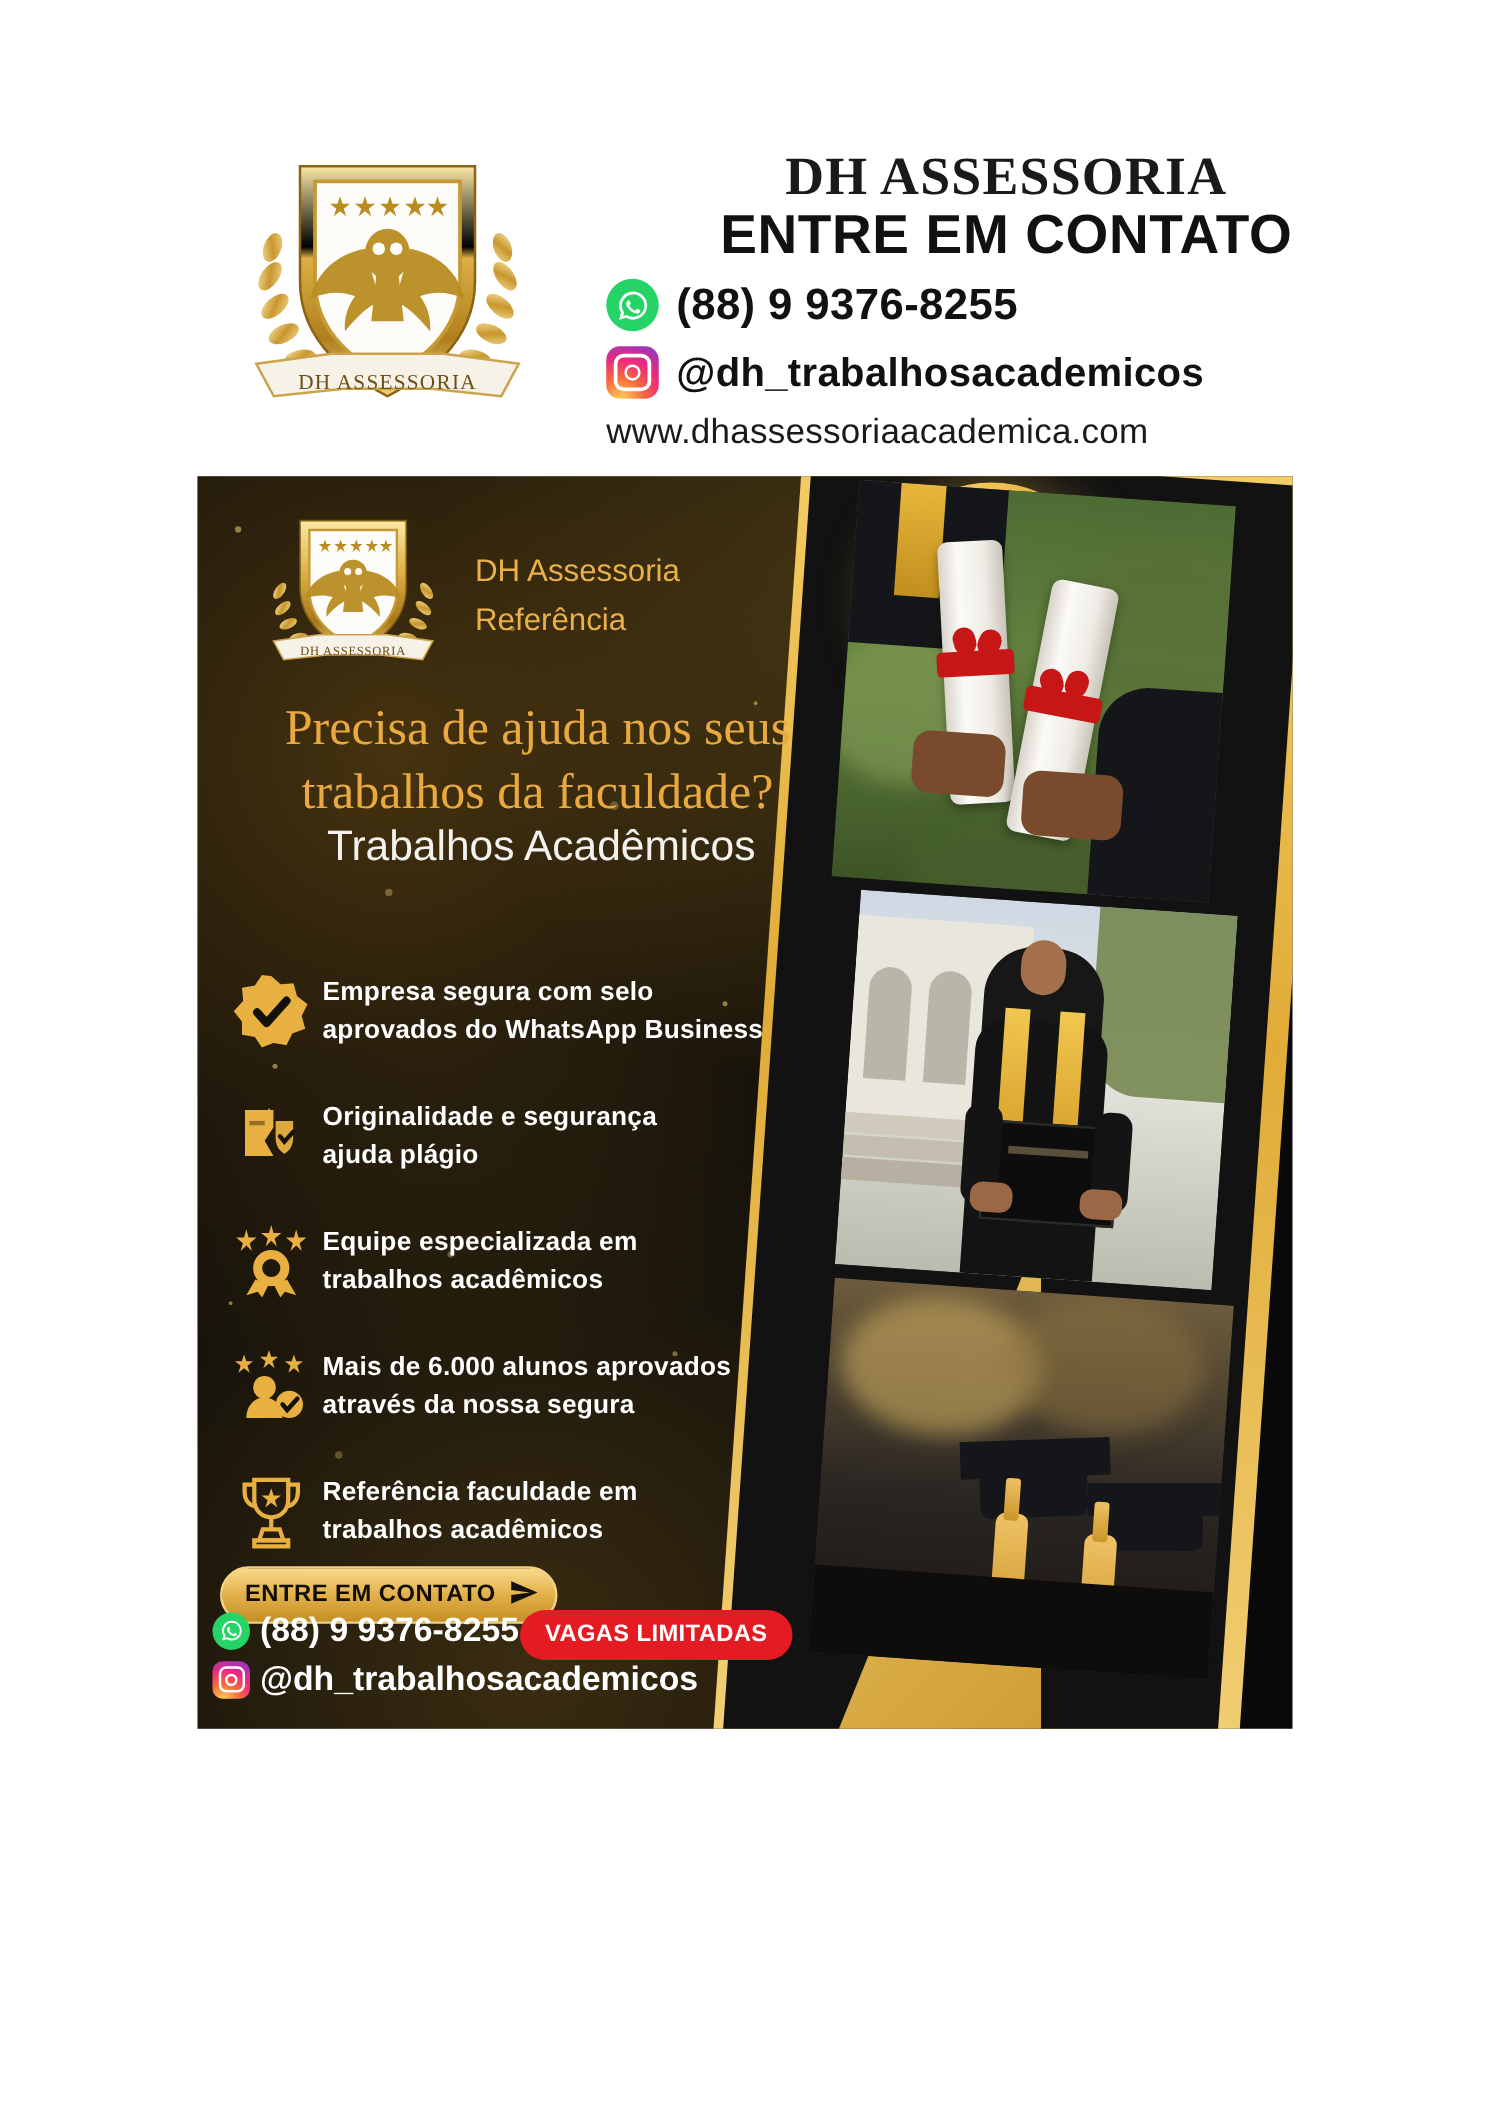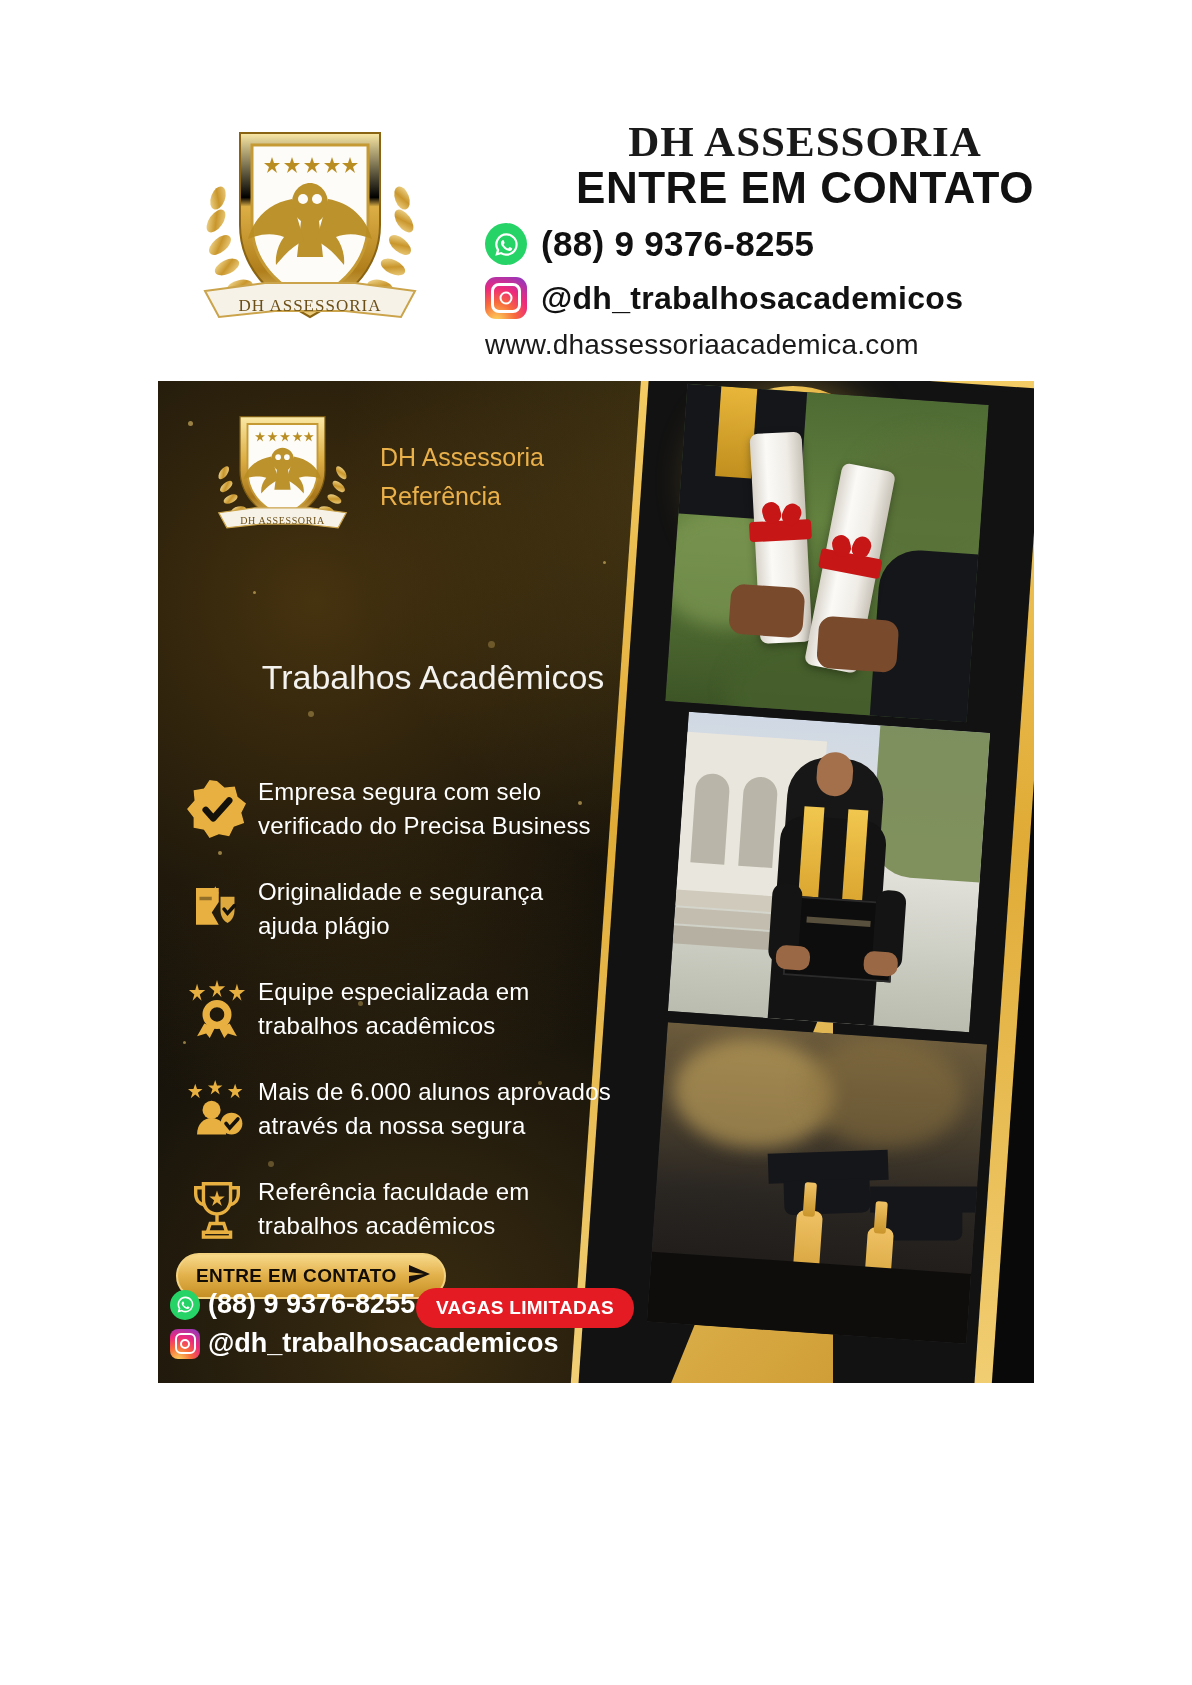--- a/index.html
+++ b/index.html
@@ -243,22 +243,22 @@
     width: 82px;
     flex: none;
     display: flex;
     align-items: center;
     justify-content: center;
     color: #edb košt;
     color: #edb34a;
   }
   .feature .f-text {
     color: #ffffff;
-    font-size: 24px;
-    font-weight: normal;
+    font-size: 21px;
+    font-weight: bold;
     line-height: 1.42;
     letter-spacing: .2px;
   }
 
   
   #cta {
     position: absolute;
     left: 18px; top: 872px;
     width: 270px; height: 46px;
     border-radius: 23px;
@@ -607,38 +607,39 @@
       <path d="M28 182 l58 -8 l88 0 l58 8 l-13 24 l-55 -6 l-68 0 l-55 6 z" fill="#f6f2e8" stroke="#caa34a" stroke-width="2"></path>
       <text x="130" y="200" font-family="Liberation Serif, serif" font-size="16" fill="#6c4f16" text-anchor="middle" letter-spacing="1">DH ASSESSORIA</text>
     </svg>
   </div>
 
   <div id="flyer-brand">
     <div>DH Assessoria</div>
     <div>Referência</div>
   </div>
 
+  <div id="headline">Precisa de ajuda nos seus trabalhos da faculdade?</div>
 
   <div id="subhead">
     <div>Trabalhos Acadêmicos</div>
   </div>
 
   <div id="features">
 
     <div class="feature">
       <div class="f-ico">
         <svg viewBox="0 0 64 64" width="60" height="60">
           <polygon points="32,2 40,9 51,8 54,19 63,26 58,36 61,47 50,51 45,61 34,59 24,63 18,54 7,52 7,41 0,32 8,23 7,12 18,10 24,1" fill="#eab košt"></polygon>
           <polygon points="32,2 40,9 51,8 54,19 63,26 58,36 61,47 50,51 45,61 34,59 24,63 18,54 7,52 7,41 0,32 8,23 7,12 18,10 24,1" fill="#e8b040"></polygon>
           <path d="M20 33 l8 9 l17 -19" stroke="#14110a" stroke-width="7" fill="none" stroke-linecap="round" stroke-linejoin="round"></path>
         </svg>
       </div>
       <div class="f-text">
         <div>Empresa segura com selo</div>
-        <div>verificado do Precisa Business</div>
+        <div>aprovados do WhatsApp Business</div>
       </div>
     </div>
 
     <div class="feature">
       <div class="f-ico">
         <svg viewBox="0 0 64 64" width="56" height="56" fill="#e8b040">
           <path d="M8 8 h26 l0 16 l-8 12 l8 14 l-26 0 z"></path>
           <path d="M36 18 l16 0 l0 16 c0 10 -8 14 -8 14 c0 0 -8 -4 -8 -14 z" opacity=".95"></path>
           <path d="M40 32 l4 5 l8 -9" stroke="#14110a" stroke-width="4" fill="none" stroke-linecap="round"></path>
           <path d="M30 6 l4 8 l-8 2 z"></path>

